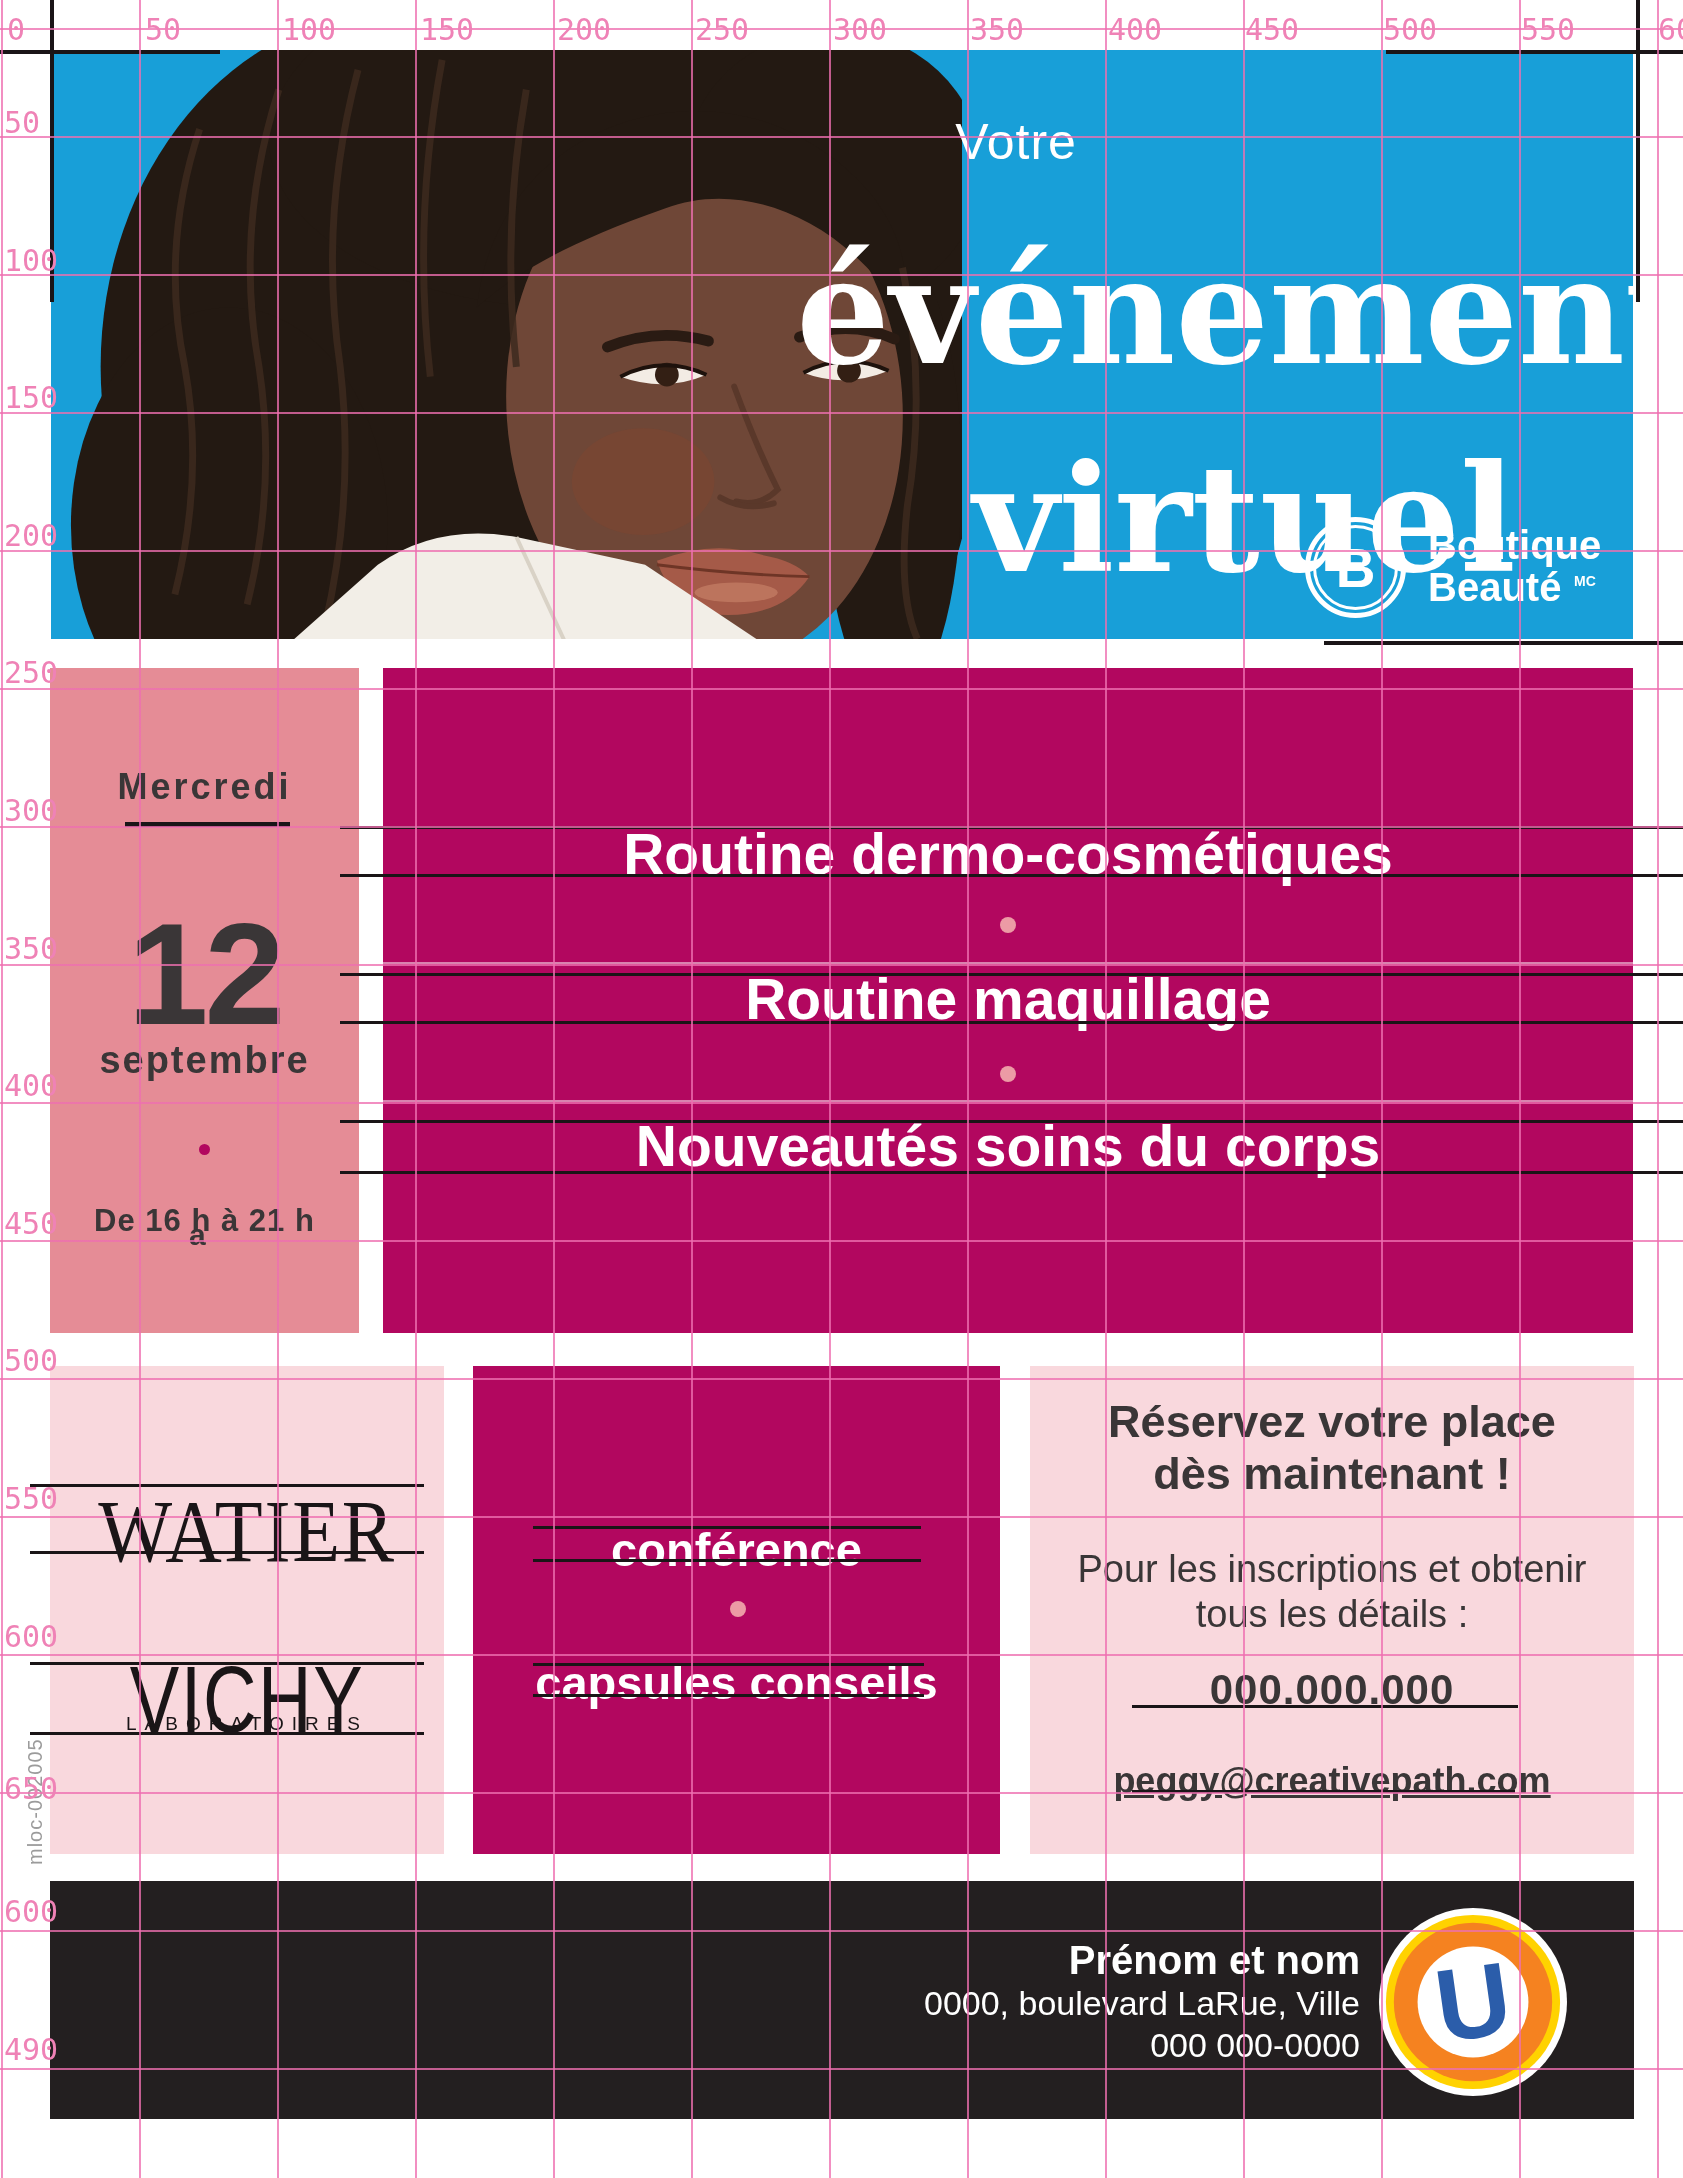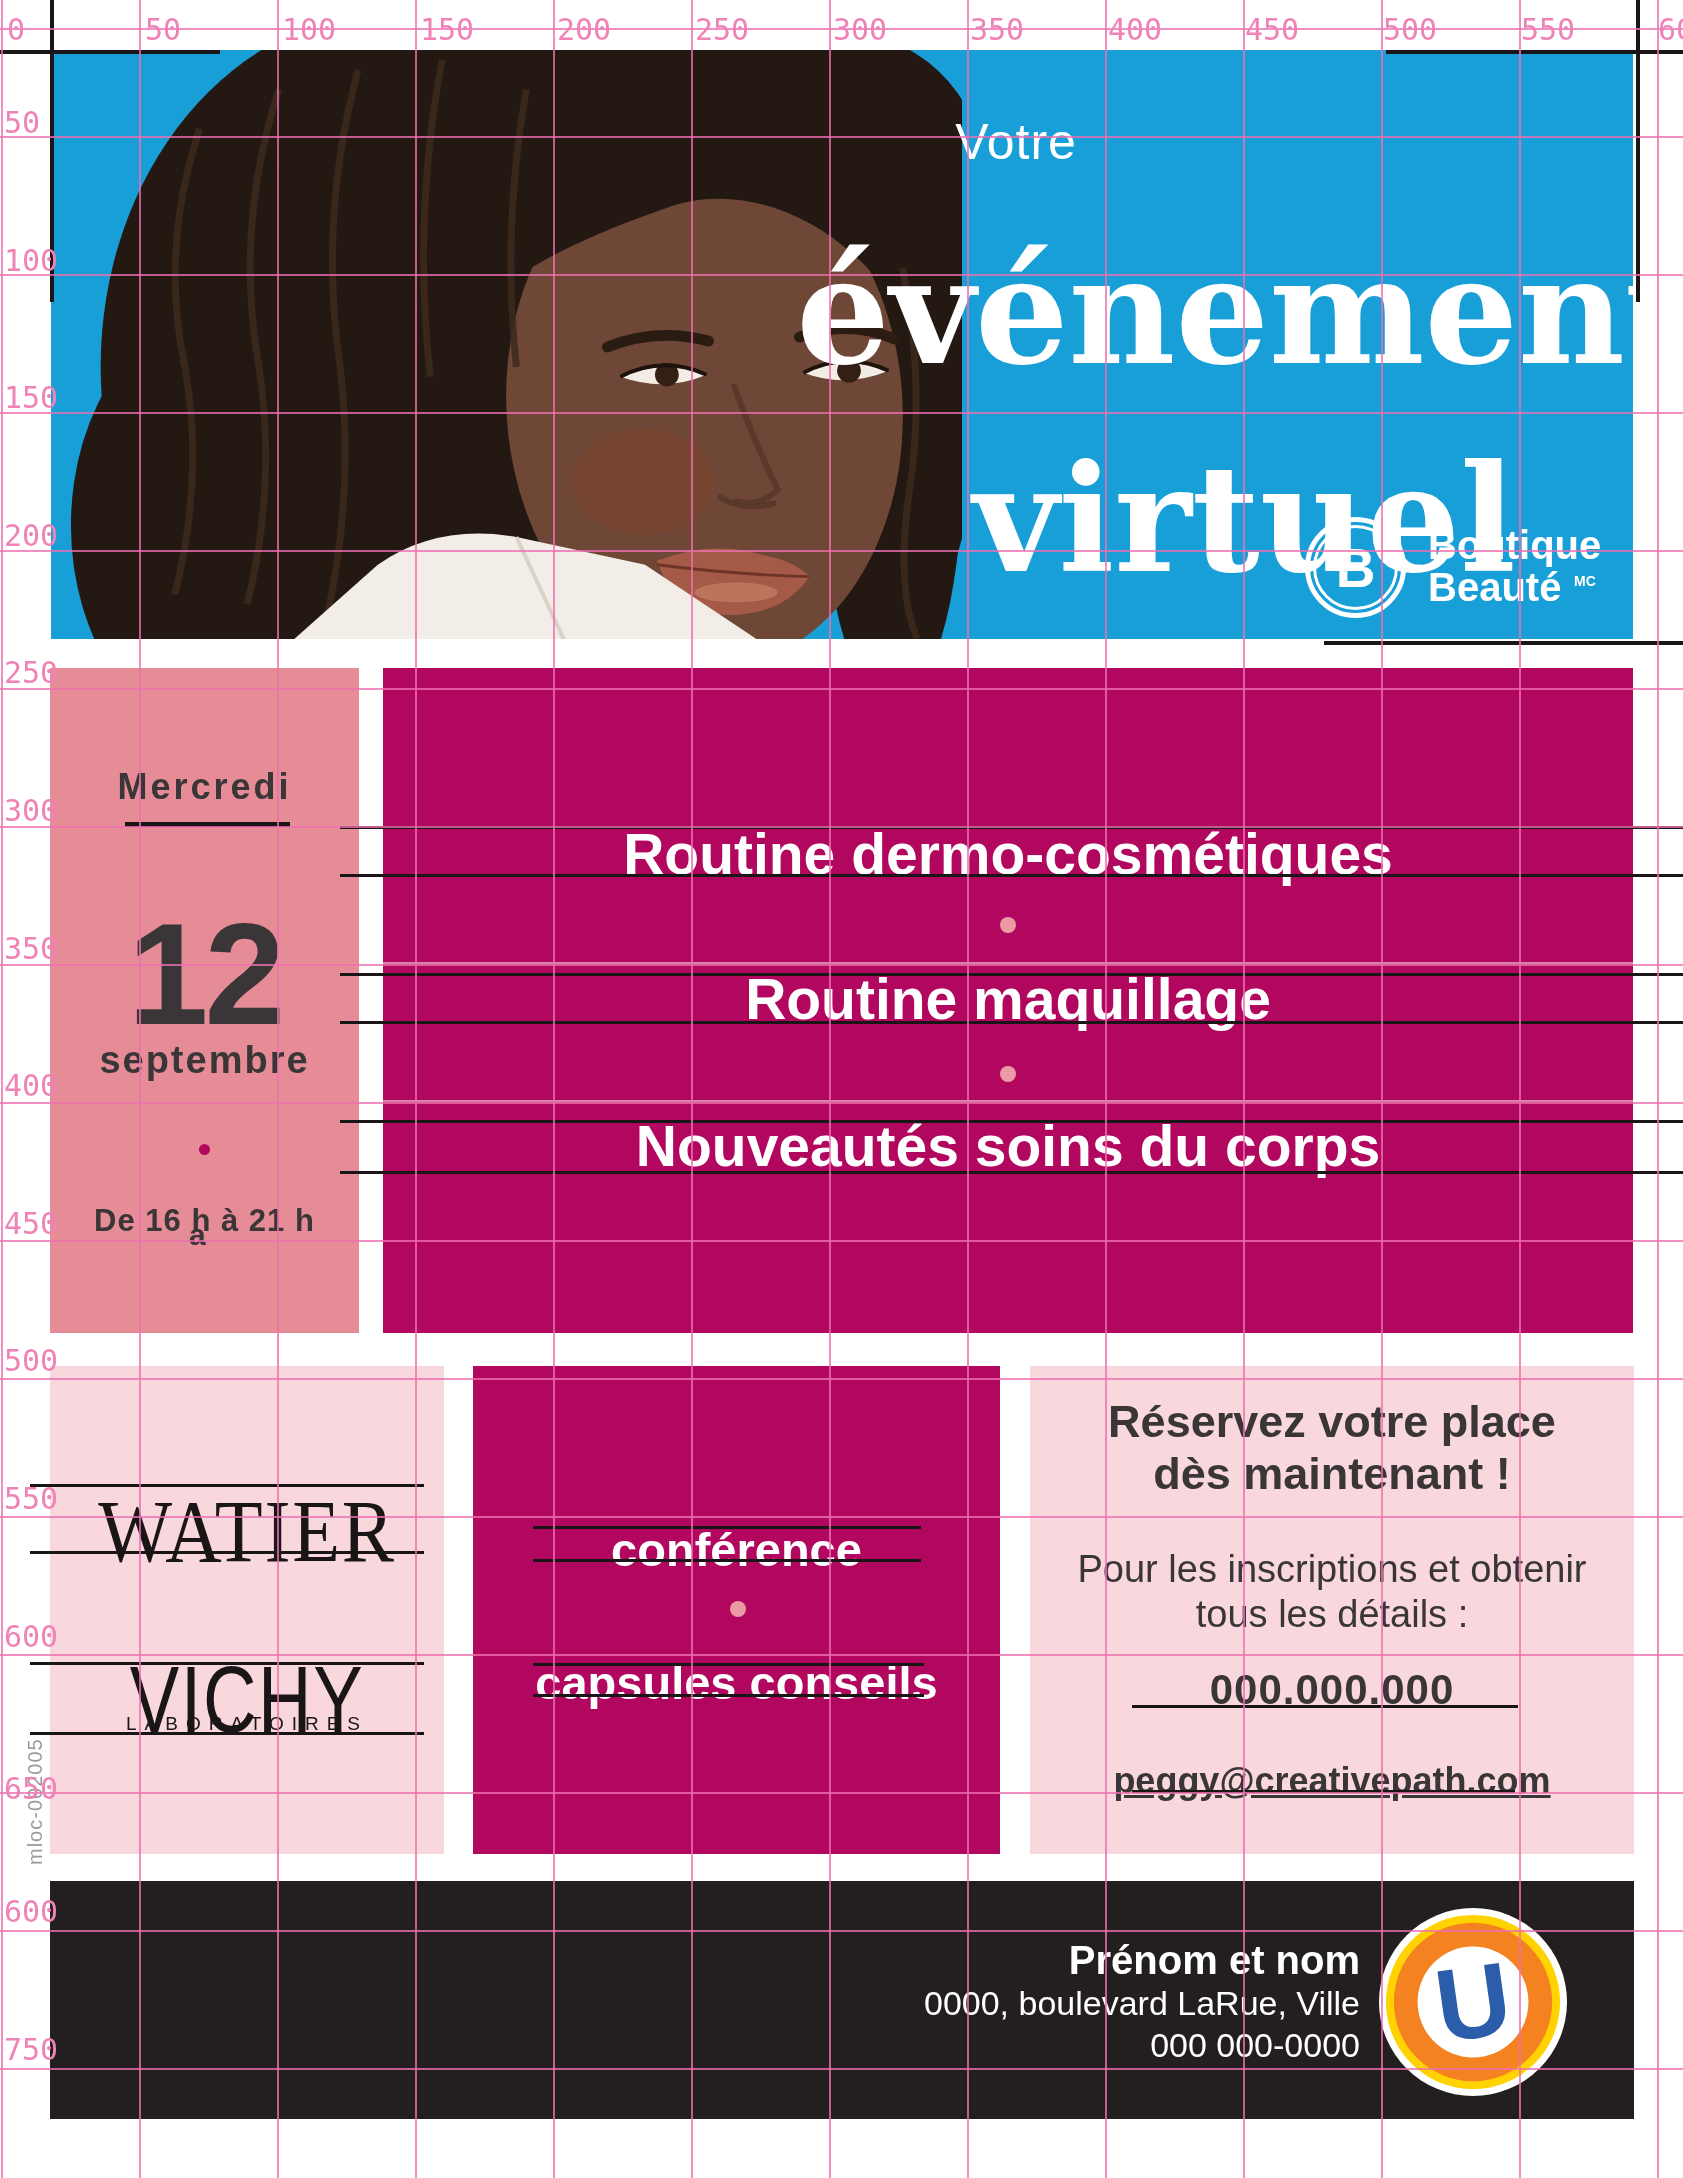--- a/index.html
+++ b/index.html
@@ -239,15 +239,15 @@
     <span class="ruler-num" style="top: 655px;">250</span>
     <span class="ruler-num" style="top: 793px;">300</span>
     <span class="ruler-num" style="top: 931px;">350</span>
     <span class="ruler-num" style="top: 1068px;">400</span>
     <span class="ruler-num" style="top: 1206px;">450</span>
     <span class="ruler-num" style="top: 1343px;">500</span>
     <span class="ruler-num" style="top: 1481px;">550</span>
     <span class="ruler-num" style="top: 1619px;">600</span>
     <span class="ruler-num" style="top: 1771px;">650</span>
     <span class="ruler-num" style="top: 1894px;">600</span>
-    <span class="ruler-num" style="top: 2032px;">750</span>
+    <span class="ruler-num" style="top: 2032px;">490</span>
   </div>
 
 
 </body></html>

